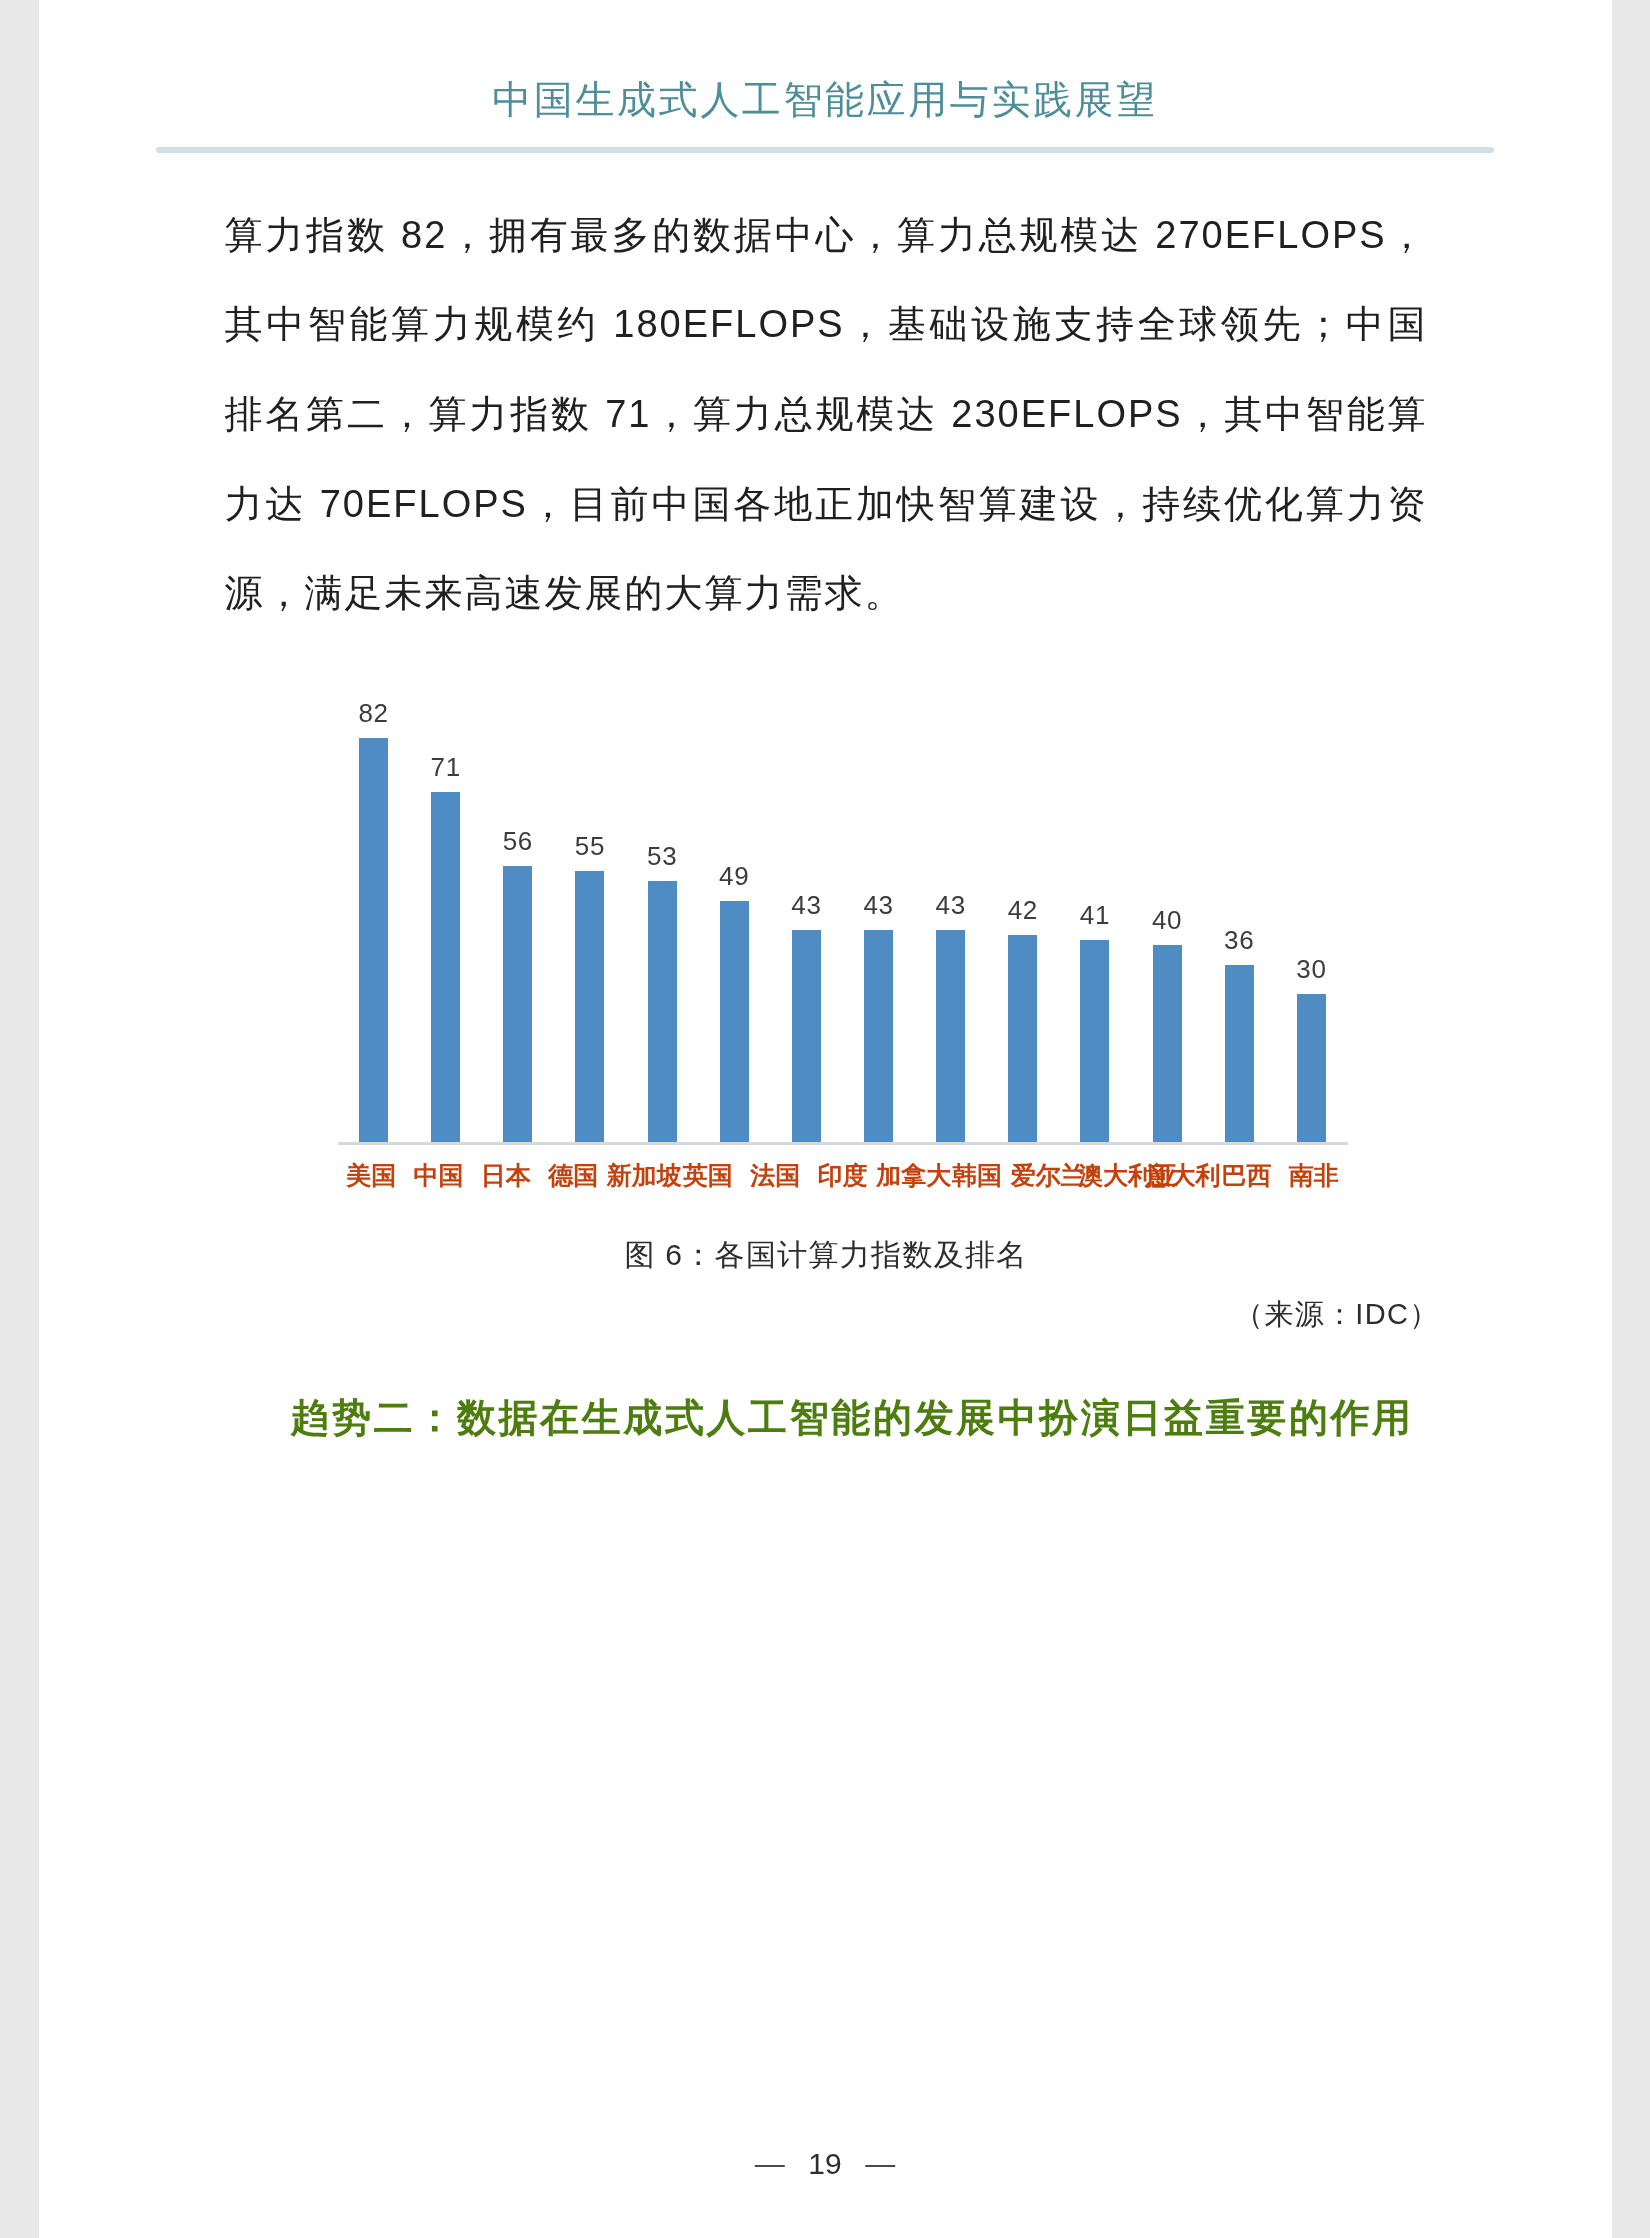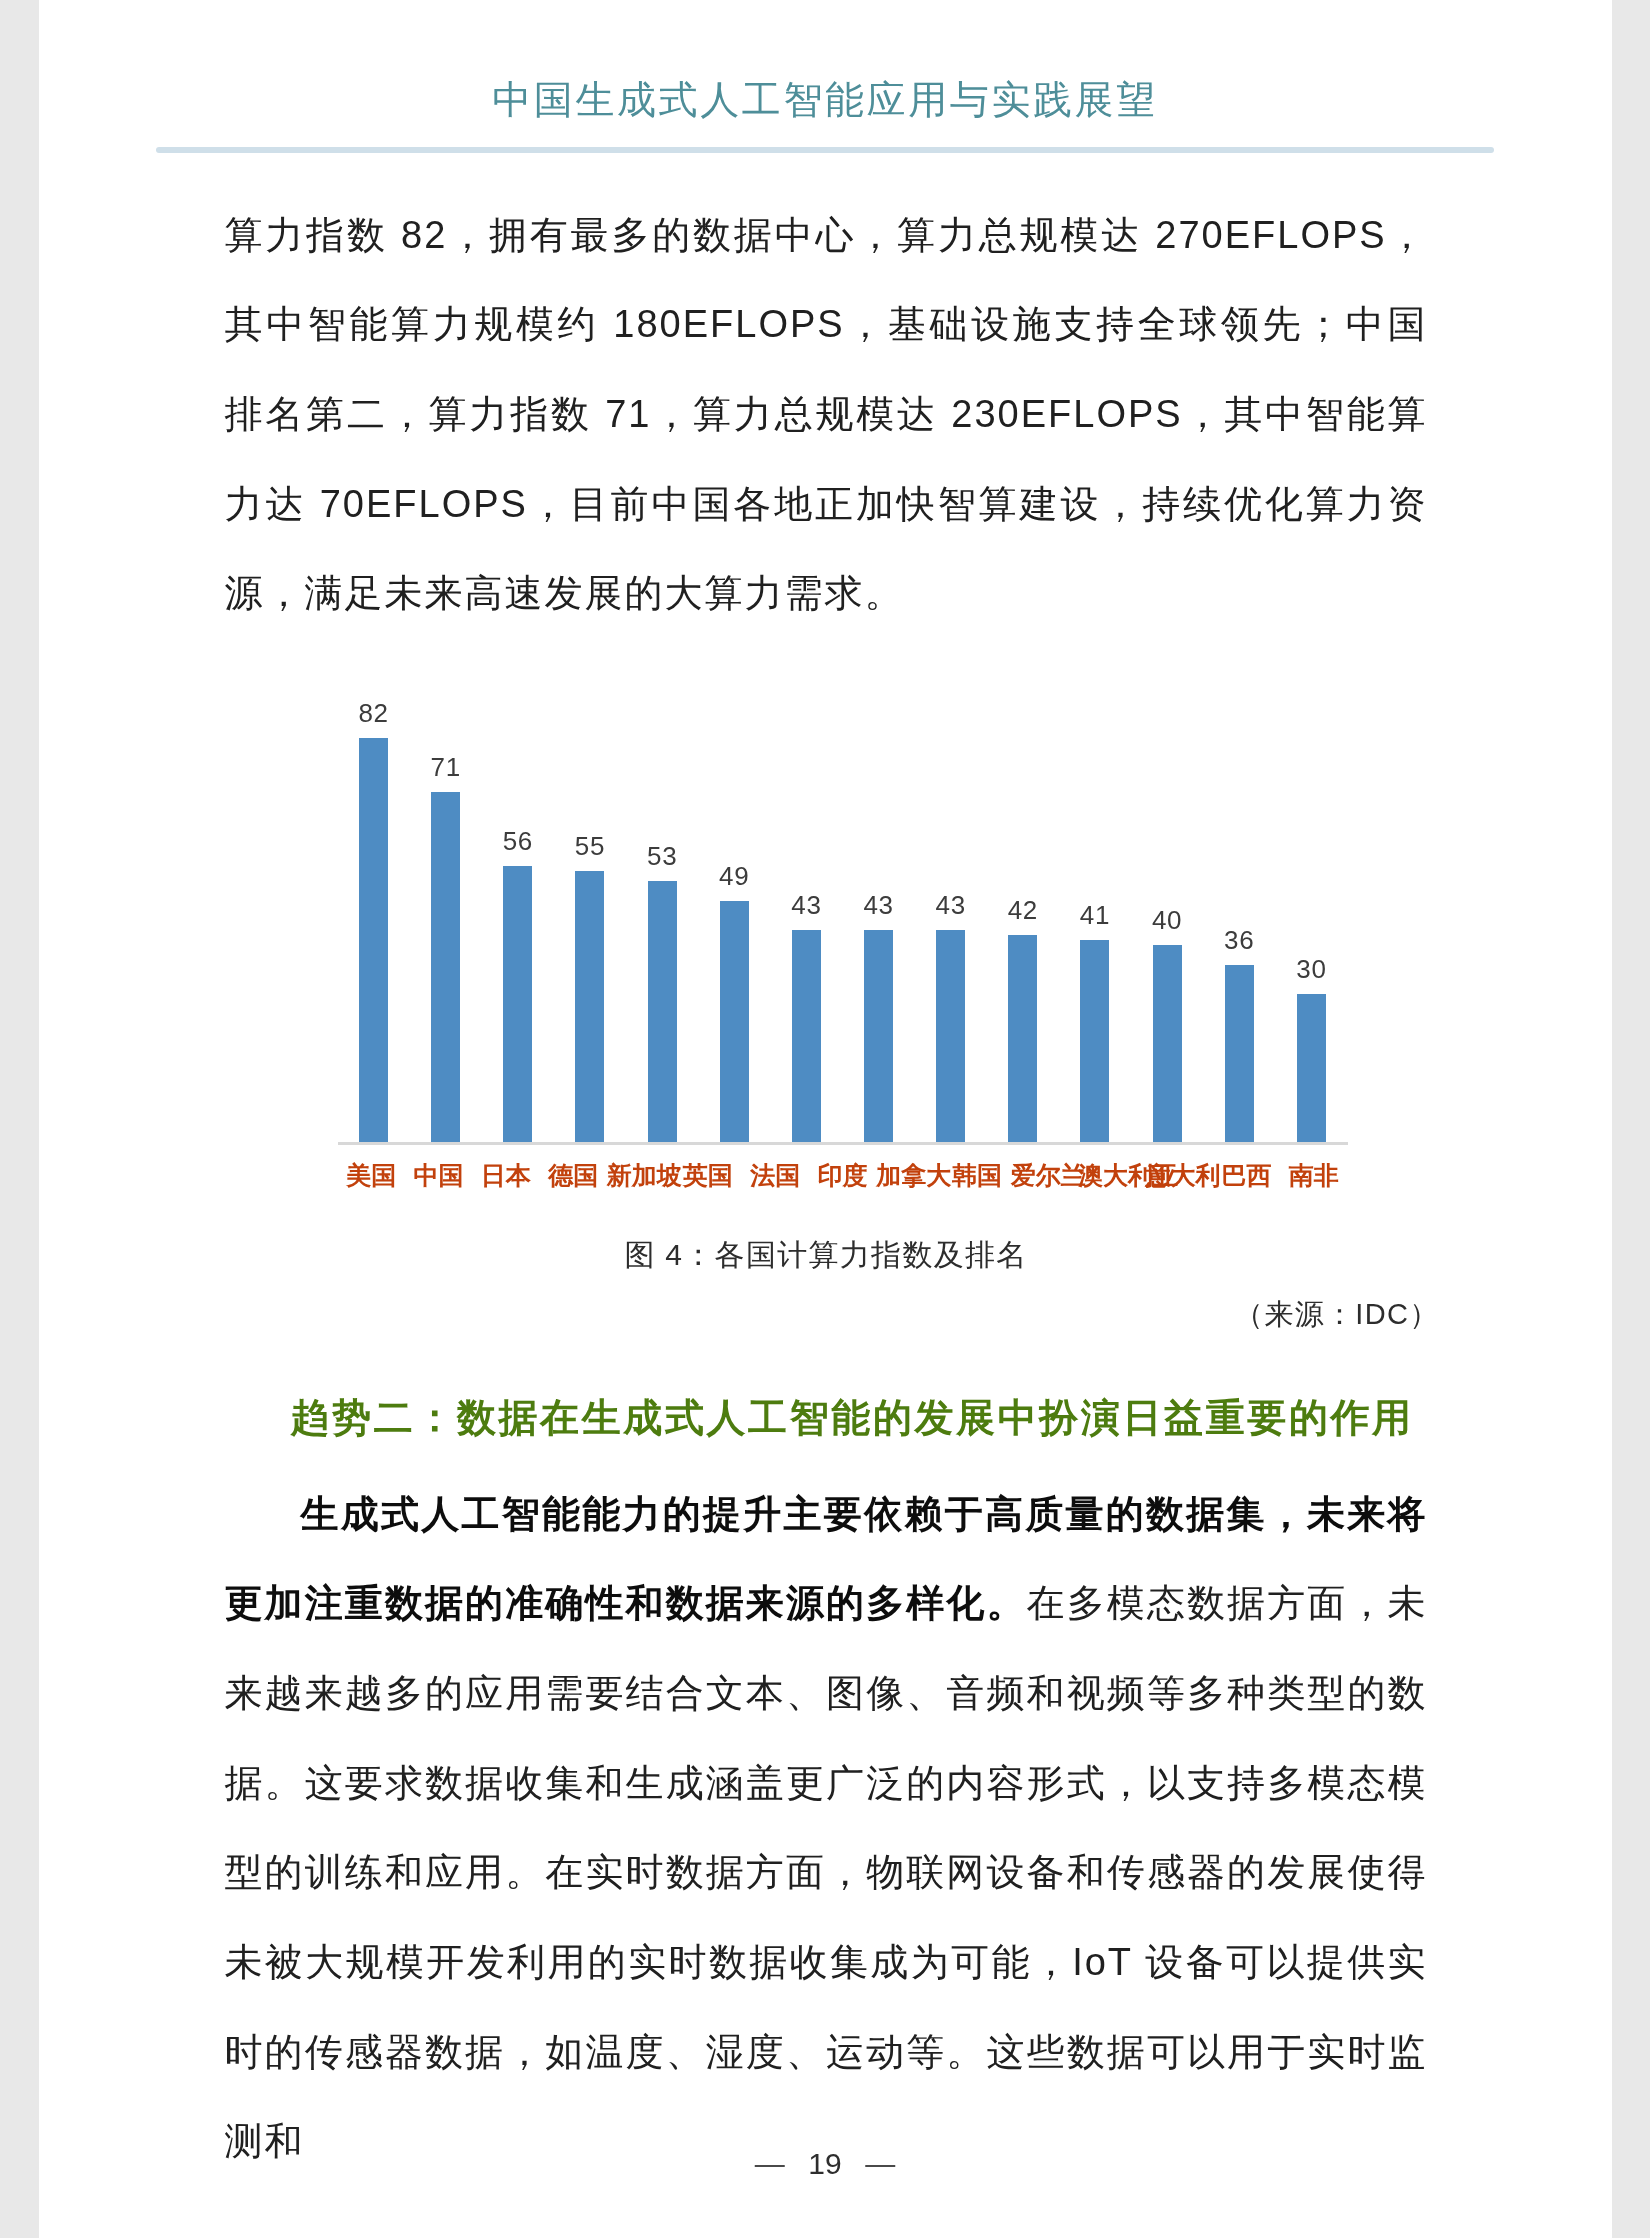--- a/index.html
+++ b/index.html
@@ -197,27 +197,26 @@
           <div class="cat-label">加拿大</div>
           <div class="cat-label">韩国</div>
           <div class="cat-label">爱尔兰</div>
           <div class="cat-label">澳大利亚</div>
           <div class="cat-label">意大利</div>
           <div class="cat-label">巴西</div>
           <div class="cat-label">南非</div>
         </div>
     </div>
 
-    <div class="figure-caption">图 4：各国计算力指数及排名</div>
+    <div class="figure-caption">图 6：各国计算力指数及排名</div>
 
     <div class="figure-source">（来源：IDC）</div>
 
     <div class="section-heading">趋势二：数据在生成式人工智能的发展中扮演日益重要的作用</div>
 
-    <p class="para para-2"><span class="bold-lead">生成式人工智能能力的提升主要依赖于高质量的数据集，未来将更加注重数据的准确性和数据来源的多样化。</span><span>在多模态数据方面，未来越来越多的应用需要结合文本、图像、音频和视频等多种类型的数据。这要求数据收集和生成涵盖更广泛的内容形式，以支持多模态模型的训练和应用。在实时数据方面，物联网设备和传感器的发展使得未被大规模开发利用的实时数据收集成为可能，IoT 设备可以提供实时的传感器数据，如温度、湿度、运动等。这些数据可以用于实时监测和</span></p>
 
   </div>
 
   <div class="footer">
     <span class="footer-dash">—</span>
     <span>19</span>
     <span class="footer-dash">—</span>
   </div>
 
 </div>

